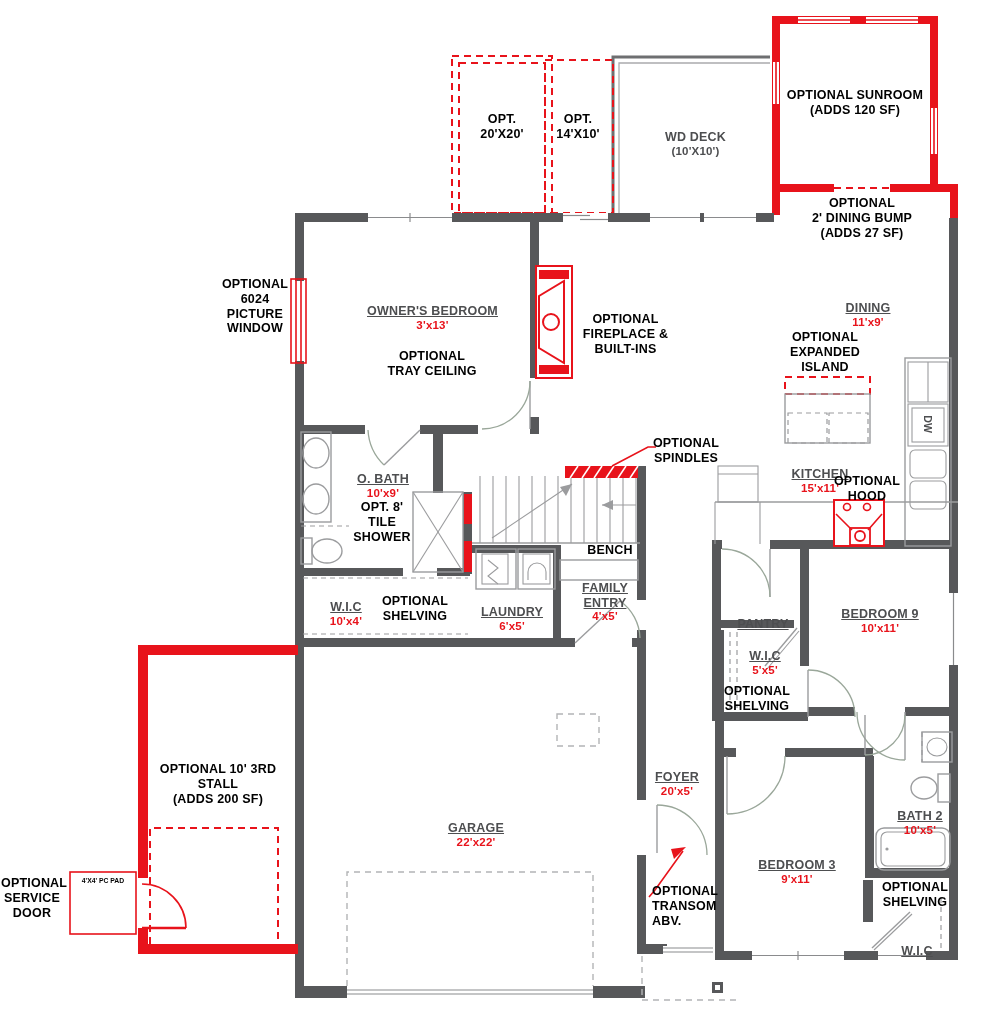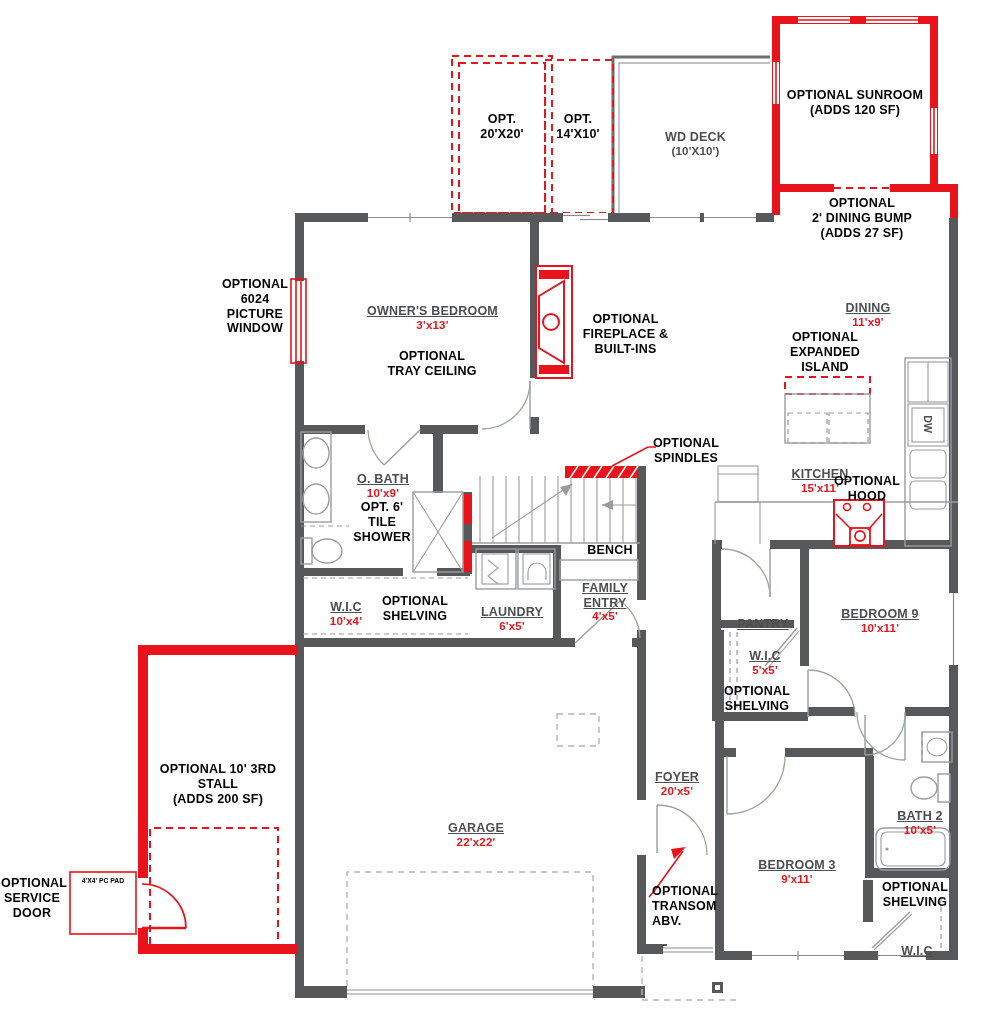--- a/index.html
+++ b/index.html
@@ -423,21 +423,21 @@
 </div>
 
 <div class="lbl red" style="left:829px;top:474px;width:76px">OPTIONAL
 HOOD</div>
 
 <div class="lbl" style="left:345px;top:457px;width:76px">
   <span class="rname">O. BATH</span>
   <span class="rdim">10'x9'</span>
 </div>
 
-<div class="lbl red" style="left:347px;top:500px;width:70px">OPT. 6'
+<div class="lbl red" style="left:347px;top:500px;width:70px">OPT. 8'
 TILE
 SHOWER</div>
 
 <div class="lbl" style="left:317px;top:585px;width:58px">
   <span class="rname">W.I.C</span>
   <span class="rdim">10'x4'</span>
 </div>
 
 <div class="lbl red" style="left:375px;top:594px;width:80px">OPTIONAL
 SHELVING</div>

